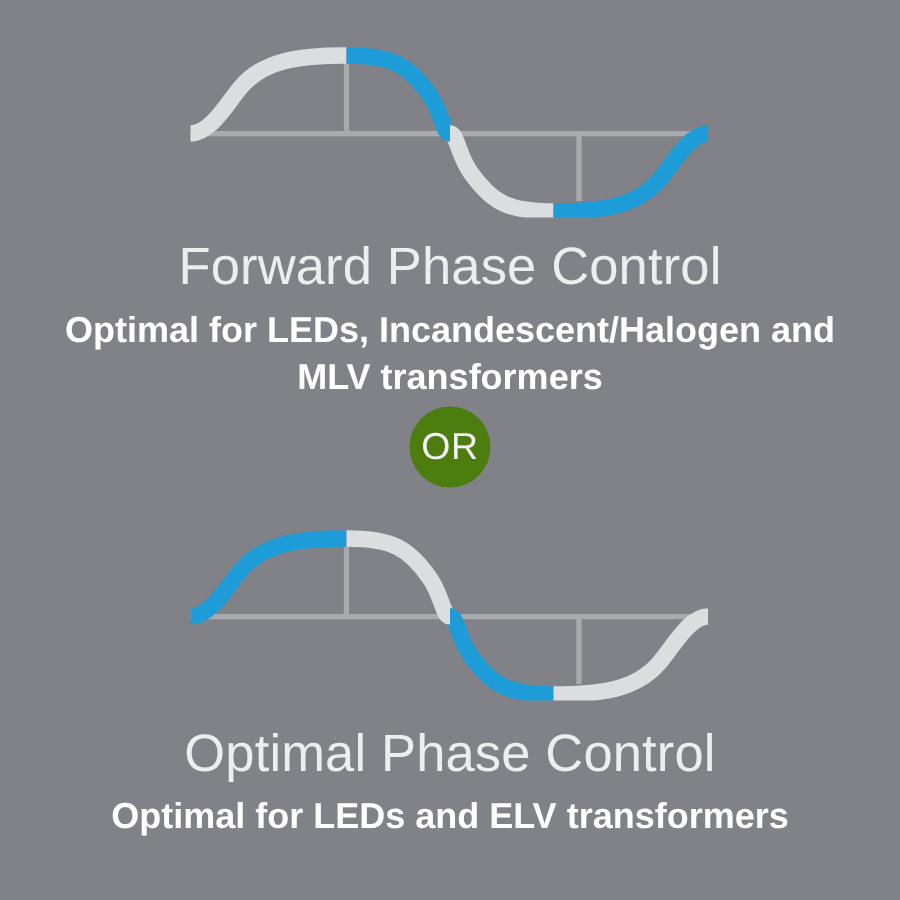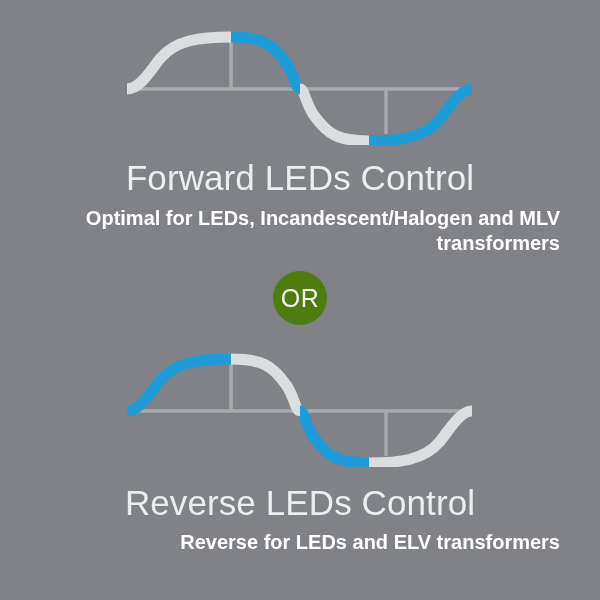--- a/index.html
+++ b/index.html
@@ -42,27 +42,26 @@
     letter-spacing: 0.1px;
     line-height: 1.08;
     margin: 0;
     padding: 0 10px;
     white-space: nowrap;
   }
   #panel-forward .title { margin-top: 14px; }
   #panel-reverse .title { margin-top: 17px; }
 
   .subtitle {
-    font-size: 20px;
+    font-size: 24px;
     font-weight: bold;
     color: #ffffff;
     line-height: 1.28;
     margin: 0;
     padding: 0 40px;
-    text-align: right;
   }
   #panel-forward .subtitle { margin-top: 9px; }
   #panel-reverse .subtitle { margin-top: 8px; }
 
   .or-badge {
     position: absolute;
     left: 50%;
     top: 271px;
     width: 54px;
     height: 54px;
@@ -95,21 +94,21 @@
       </g>
       <g fill="none" stroke-width="11" stroke-linecap="butt">
         <path stroke="#dcdddf" d="M 127 89 C 140.5 89 151.3 68.9 160.6 58.0 C 176.0 40.0 199.9 37.0 231 37.0"></path>
         <path stroke="#1e9cd7" d="M 231 37.0 C 262.1 37.0 272.5 43.6 286.25 63.0 C 294.5 74.6 295.4 89 300 89"></path>
         <path stroke="#dcdddf" d="M 300 89 C 304.6 89 305.5 103.4 313.75 115.0 C 327.5 134.4 337.9 141.0 369 141.0"></path>
         <path stroke="#1e9cd7" d="M 369 141.0 C 400.1 141.0 424.0 138.0 439.4 120.0 C 448.7 109.1 459.5 89 472 89"></path>
       </g>
     </svg>
   </div>
 
-  <h2 class="title">Forward LEDs Control</h2>
+  <h2 class="title">Forward Phase Control</h2>
   <p class="subtitle">Optimal for LEDs, Incandescent/Halogen and MLV transformers</p>
 </div>
 
 <div class="or-badge">
   <span>OR</span>
 </div>
 
 <div class="panel" id="panel-reverse">
 
   <div class="wave-wrap">
@@ -121,15 +120,15 @@
       </g>
       <g fill="none" stroke-width="11" stroke-linecap="butt">
         <path stroke="#1e9cd7" d="M 127 89 C 140.5 89 151.3 68.9 160.6 58.0 C 176.0 40.0 199.9 37.0 231 37.0"></path>
         <path stroke="#dcdddf" d="M 231 37.0 C 262.1 37.0 272.5 43.6 286.25 63.0 C 294.5 74.6 295.4 89 300 89"></path>
         <path stroke="#1e9cd7" d="M 300 89 C 304.6 89 305.5 103.4 313.75 115.0 C 327.5 134.4 337.9 141.0 369 141.0"></path>
         <path stroke="#dcdddf" d="M 369 141.0 C 400.1 141.0 424.0 138.0 439.4 120.0 C 448.7 109.1 459.5 89 472 89"></path>
       </g>
     </svg>
   </div>
 
-  <h2 class="title">Reverse LEDs Control</h2>
-  <p class="subtitle">Reverse for LEDs and ELV transformers</p>
+  <h2 class="title">Optimal Phase Control</h2>
+  <p class="subtitle">Optimal for LEDs and ELV transformers</p>
 </div>
 
 </body></html>

